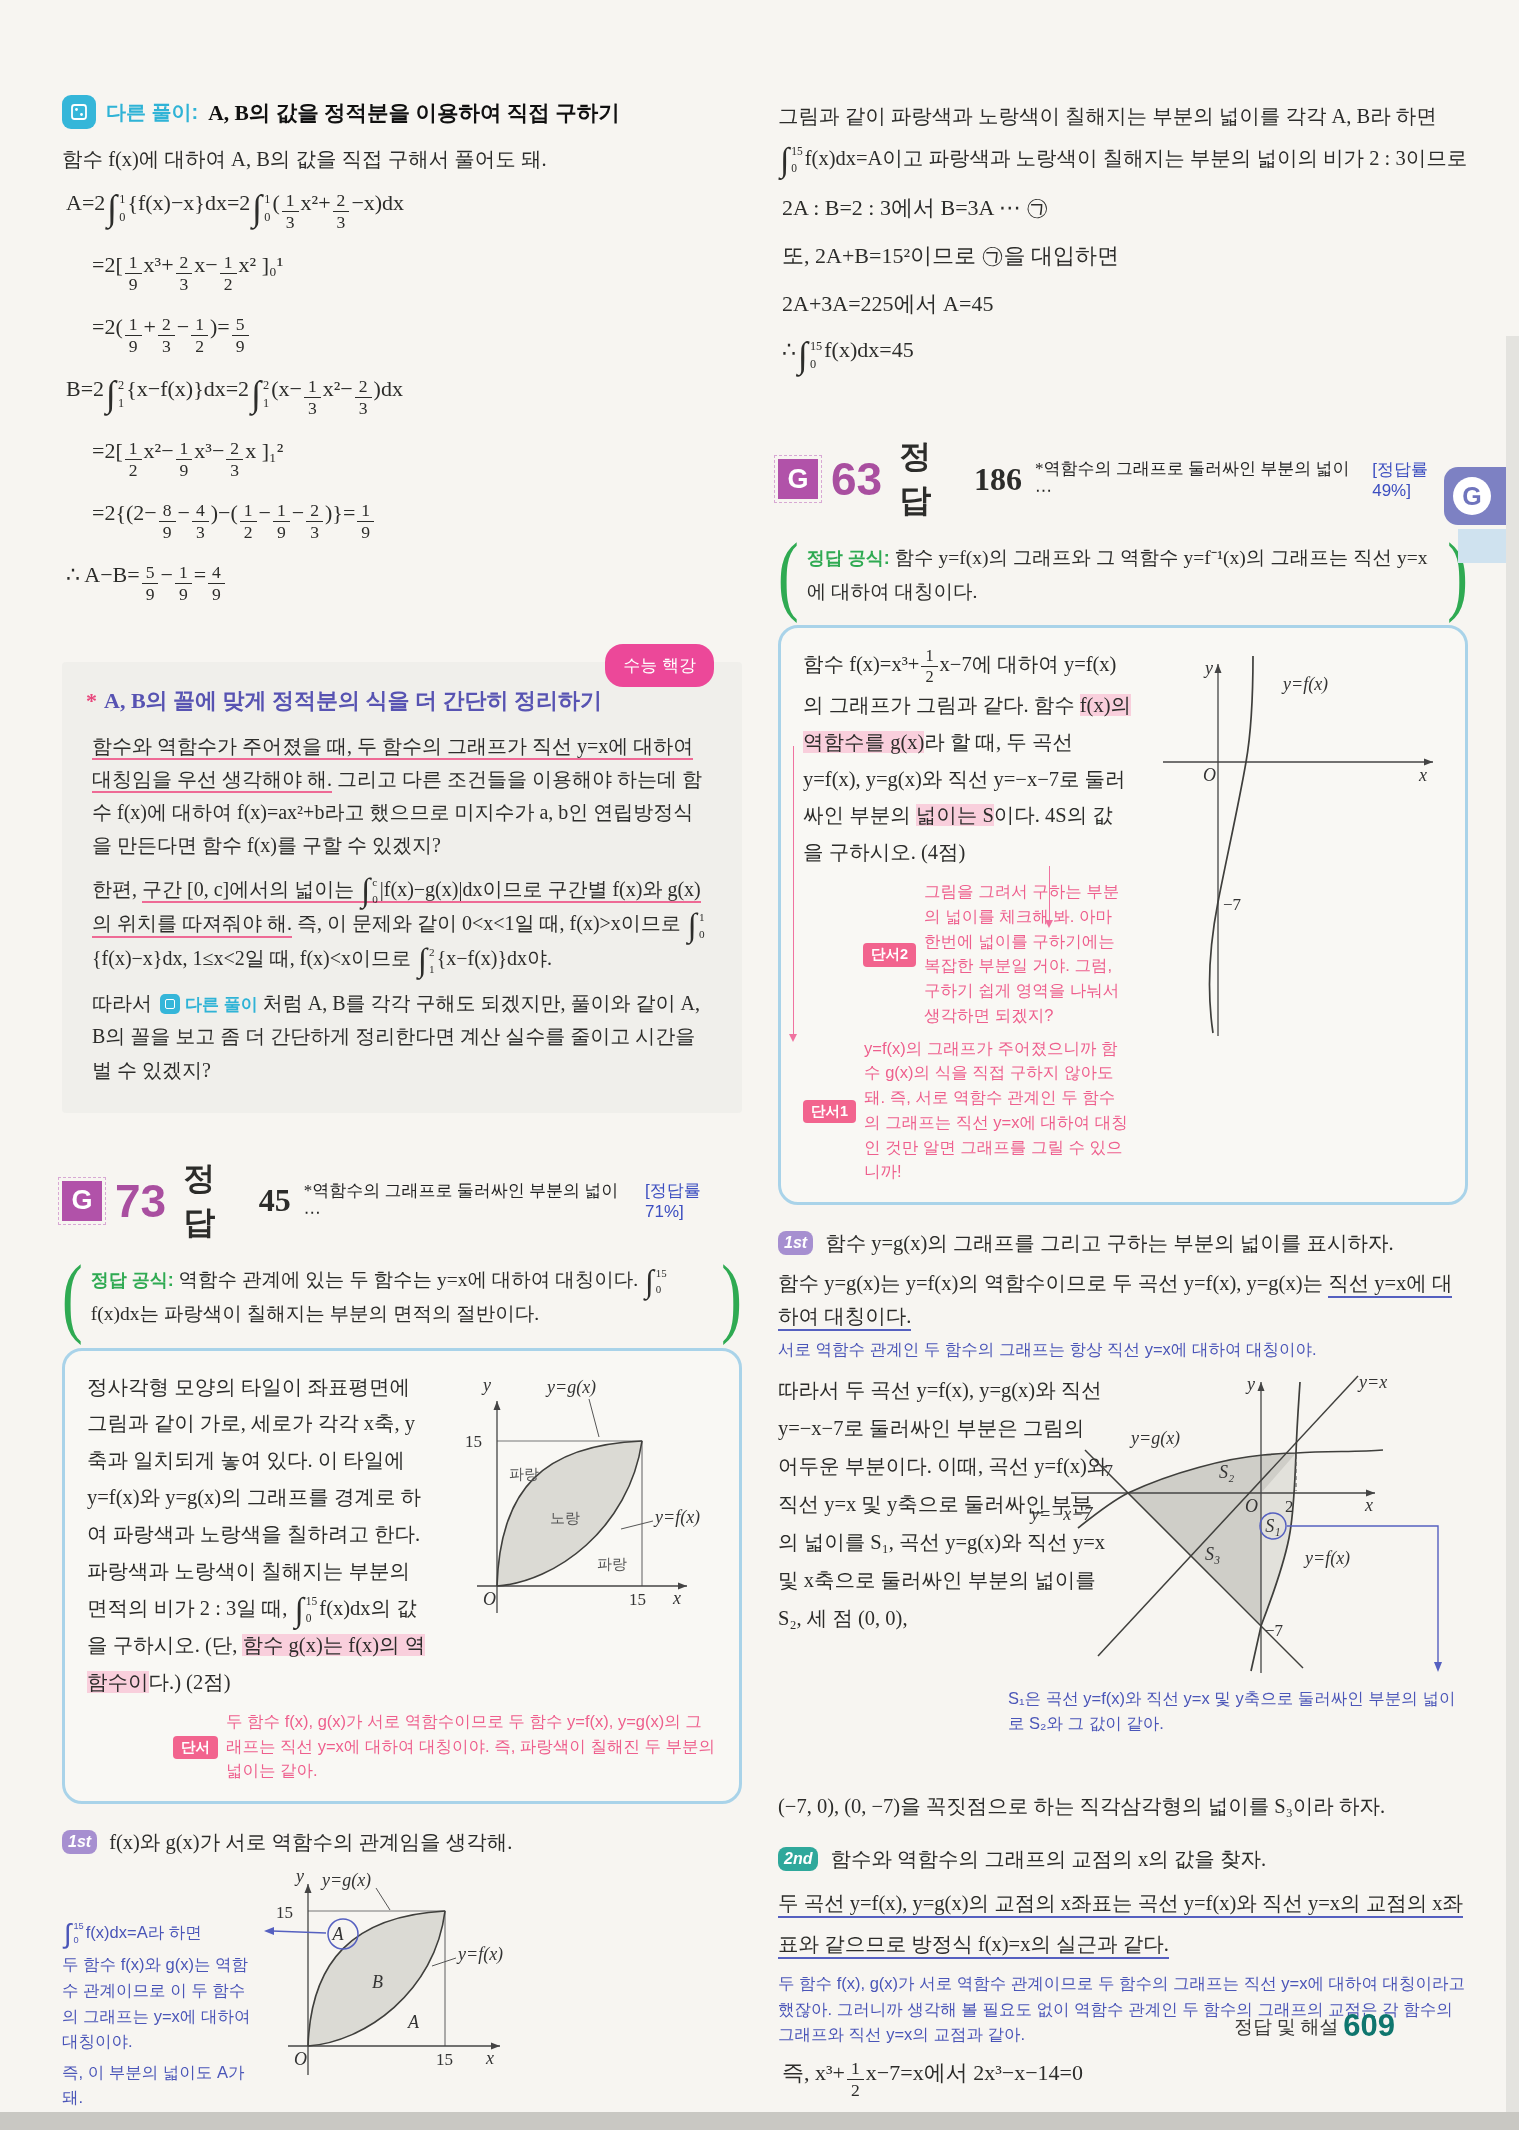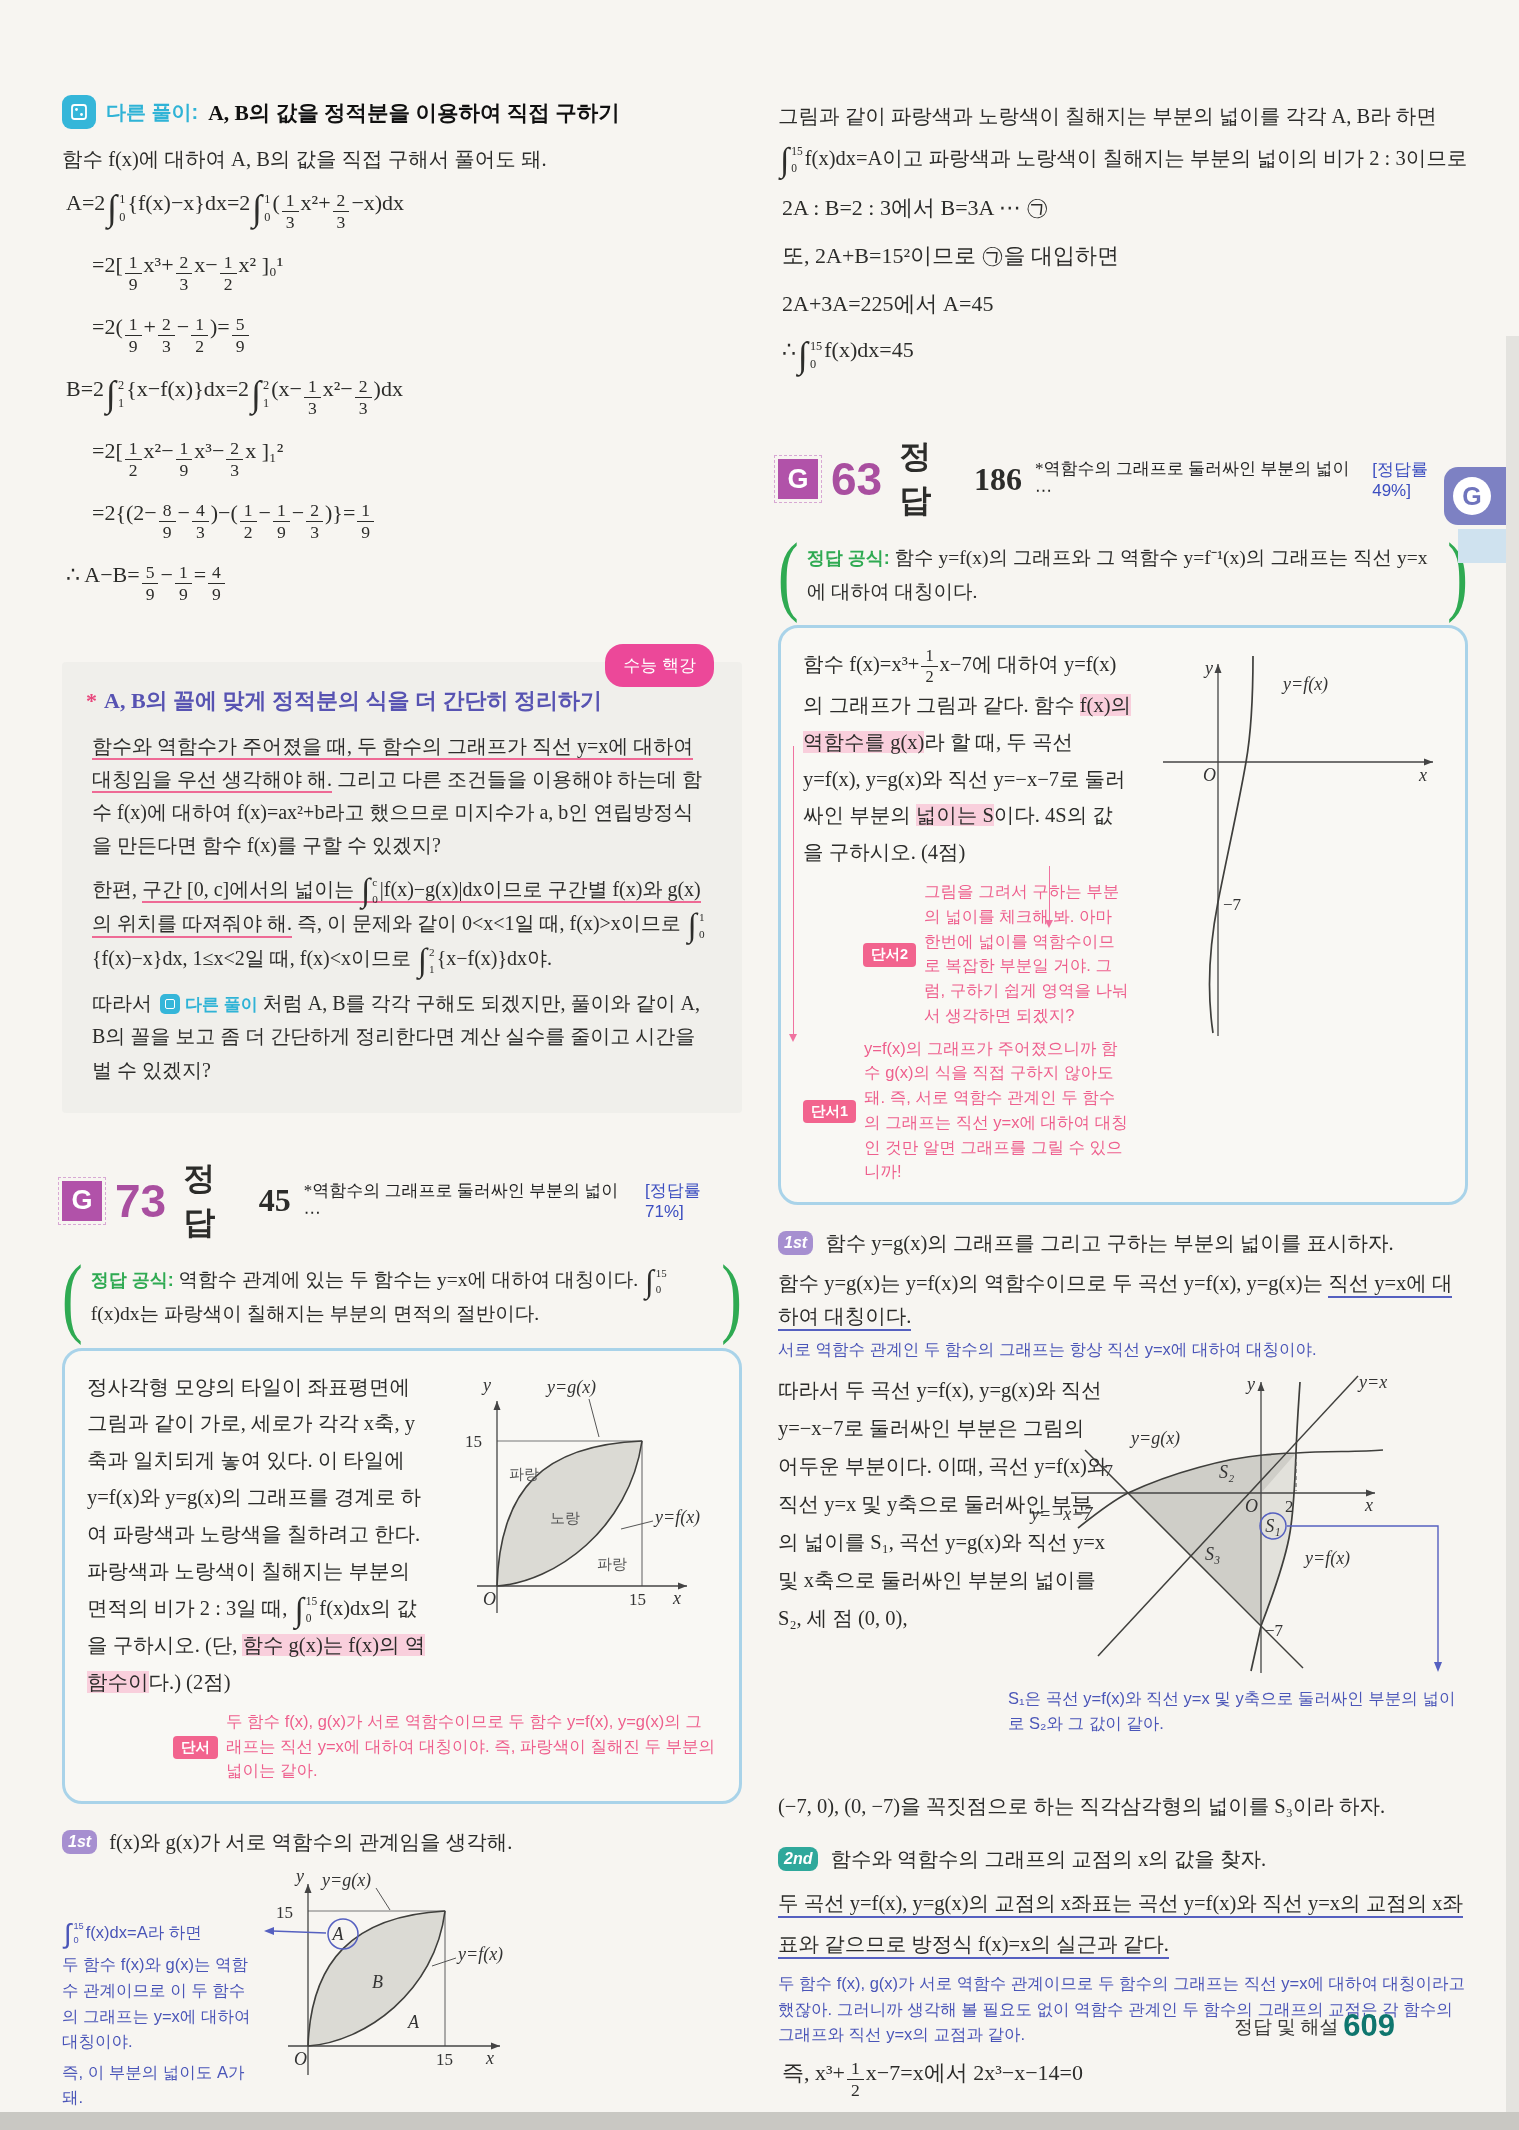--- a/index.html
+++ b/index.html
@@ -382,21 +382,21 @@
       <text class="svgm" x="60" y="133">O</text>
       <text class="svgm" x="276" y="133">x</text>
       <text class="svgl" x="80" y="262">−7</text>
     </svg>
     <p style="margin:0">함수 f(x)=x³+<span class="fr">
           <span class="fn">1</span>
           <span class="fd">2</span>
         </span>x−7에 대하여 y=f(x)의 그래프가 그림과 같다. 함수 <span class="hlp">f(x)의 역함수를 g(x)</span>라 할 때, 두 곡선 y=f(x), y=g(x)와 직선 y=−x−7로 둘러싸인 부분의 <span class="hlp">넓이는 S</span>이다. 4S의 값을 구하시오. (4점)</p>
     <div class="hint-row" style="margin-left:60px;max-width:420px">
       <span class="hint-badge">단서2</span>
-      <span>그림을 그려서 구하는 부분의 넓이를 체크해 봐. 아마 한번에 넓이를 역함수이므로 복잡한 부분일 거야. 그럼, 구하기 쉽게 영역을 나눠서 생각하면 되겠지?</span>
+      <span>그림을 그려서 구하는 부분의 넓이를 체크해 봐. 아마 한번에 넓이를 구하기에는 복잡한 부분일 거야. 그럼, 구하기 쉽게 영역을 나눠서 생각하면 되겠지?</span>
     </div>
     <div class="hint-row">
       <span class="hint-badge">단서1</span>
       <span>y=f(x)의 그래프가 주어졌으니까 함수 g(x)의 식을 직접 구하지 않아도 돼. 즉, 서로 역함수 관계인 두 함수의 그래프는 직선 y=x에 대하여 대칭인 것만 알면 그래프를 그릴 수 있으니까!</span>
     </div>
     <div class="parrow" style="left:12px;top:118px;height:288px"></div>
     <div class="parrow" style="left:268px;top:238px;height:54px"></div>
   </div>
 
   <div class="step-row">

